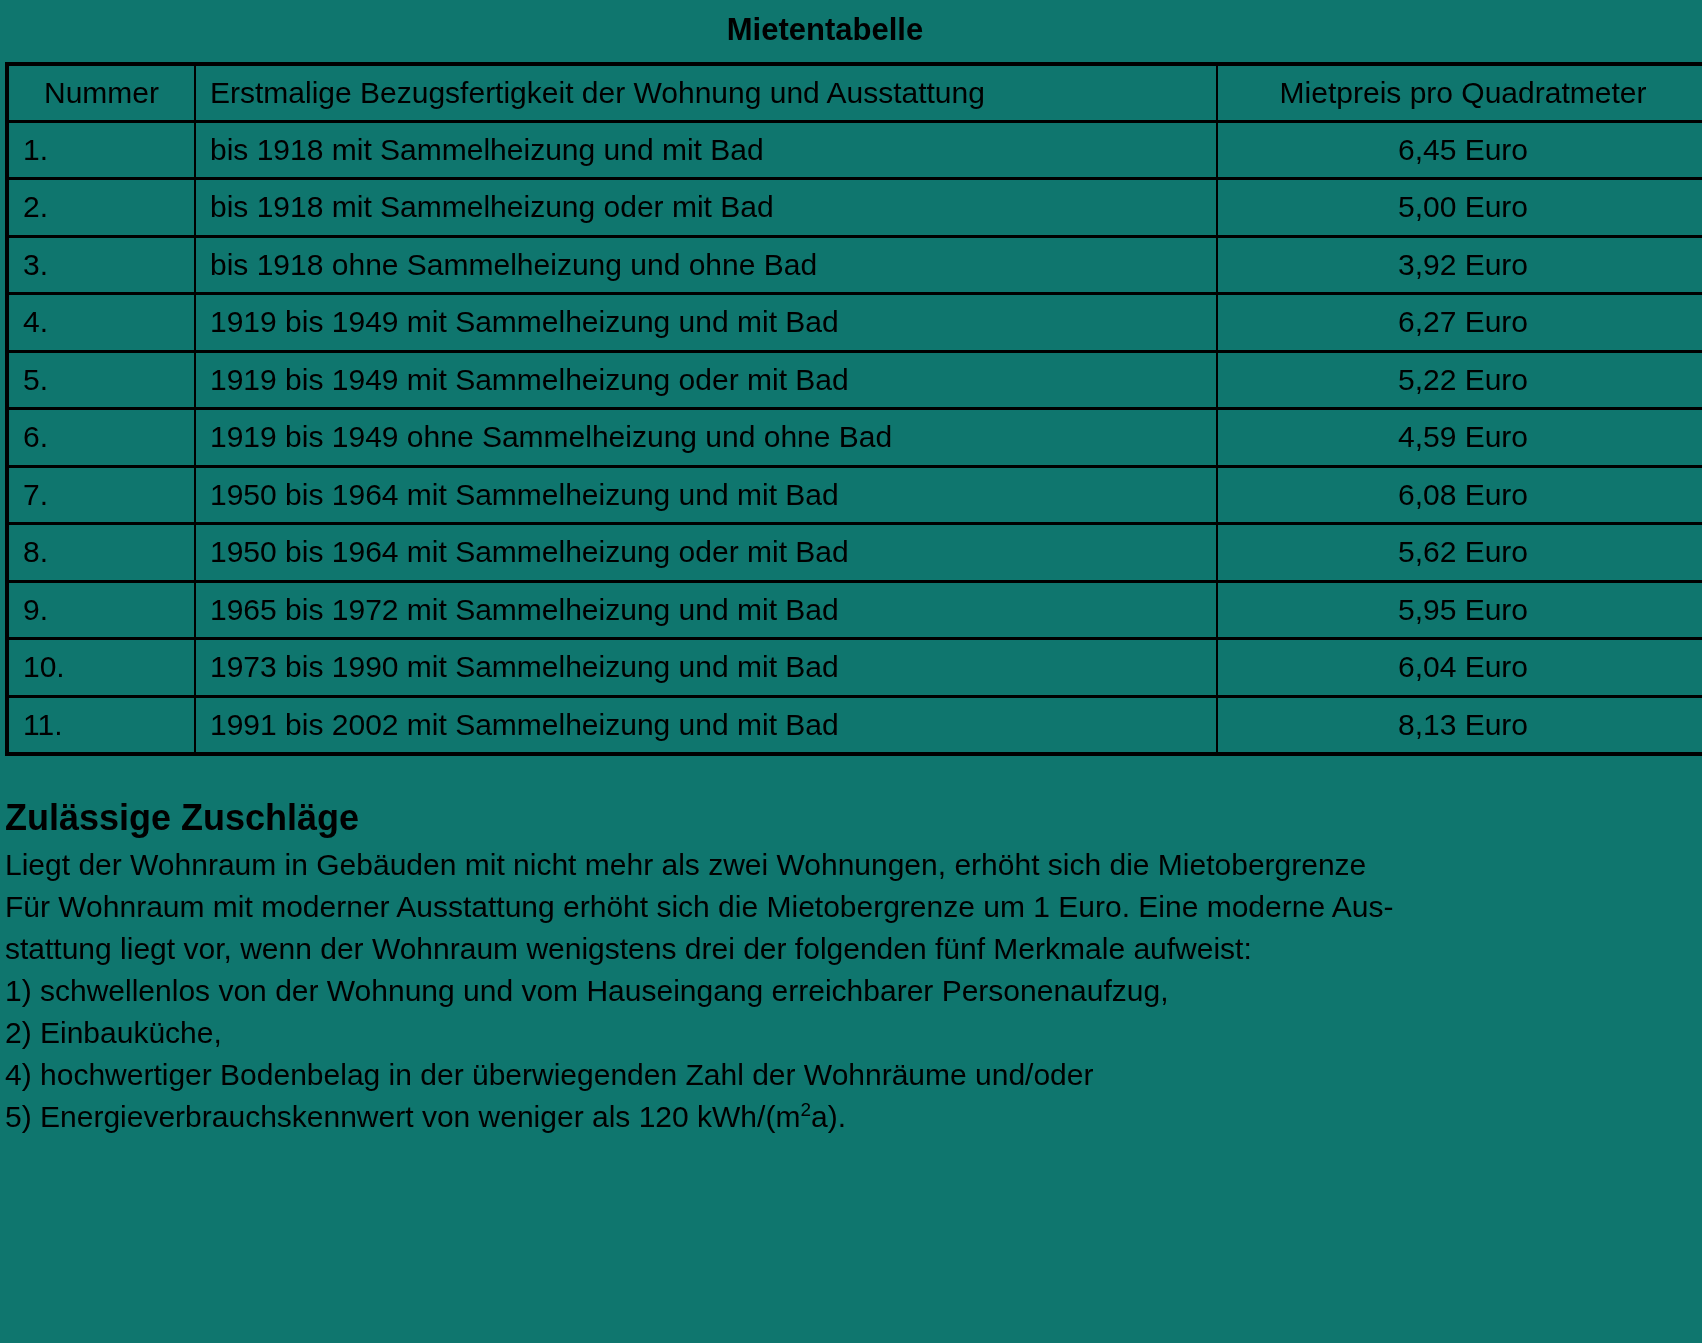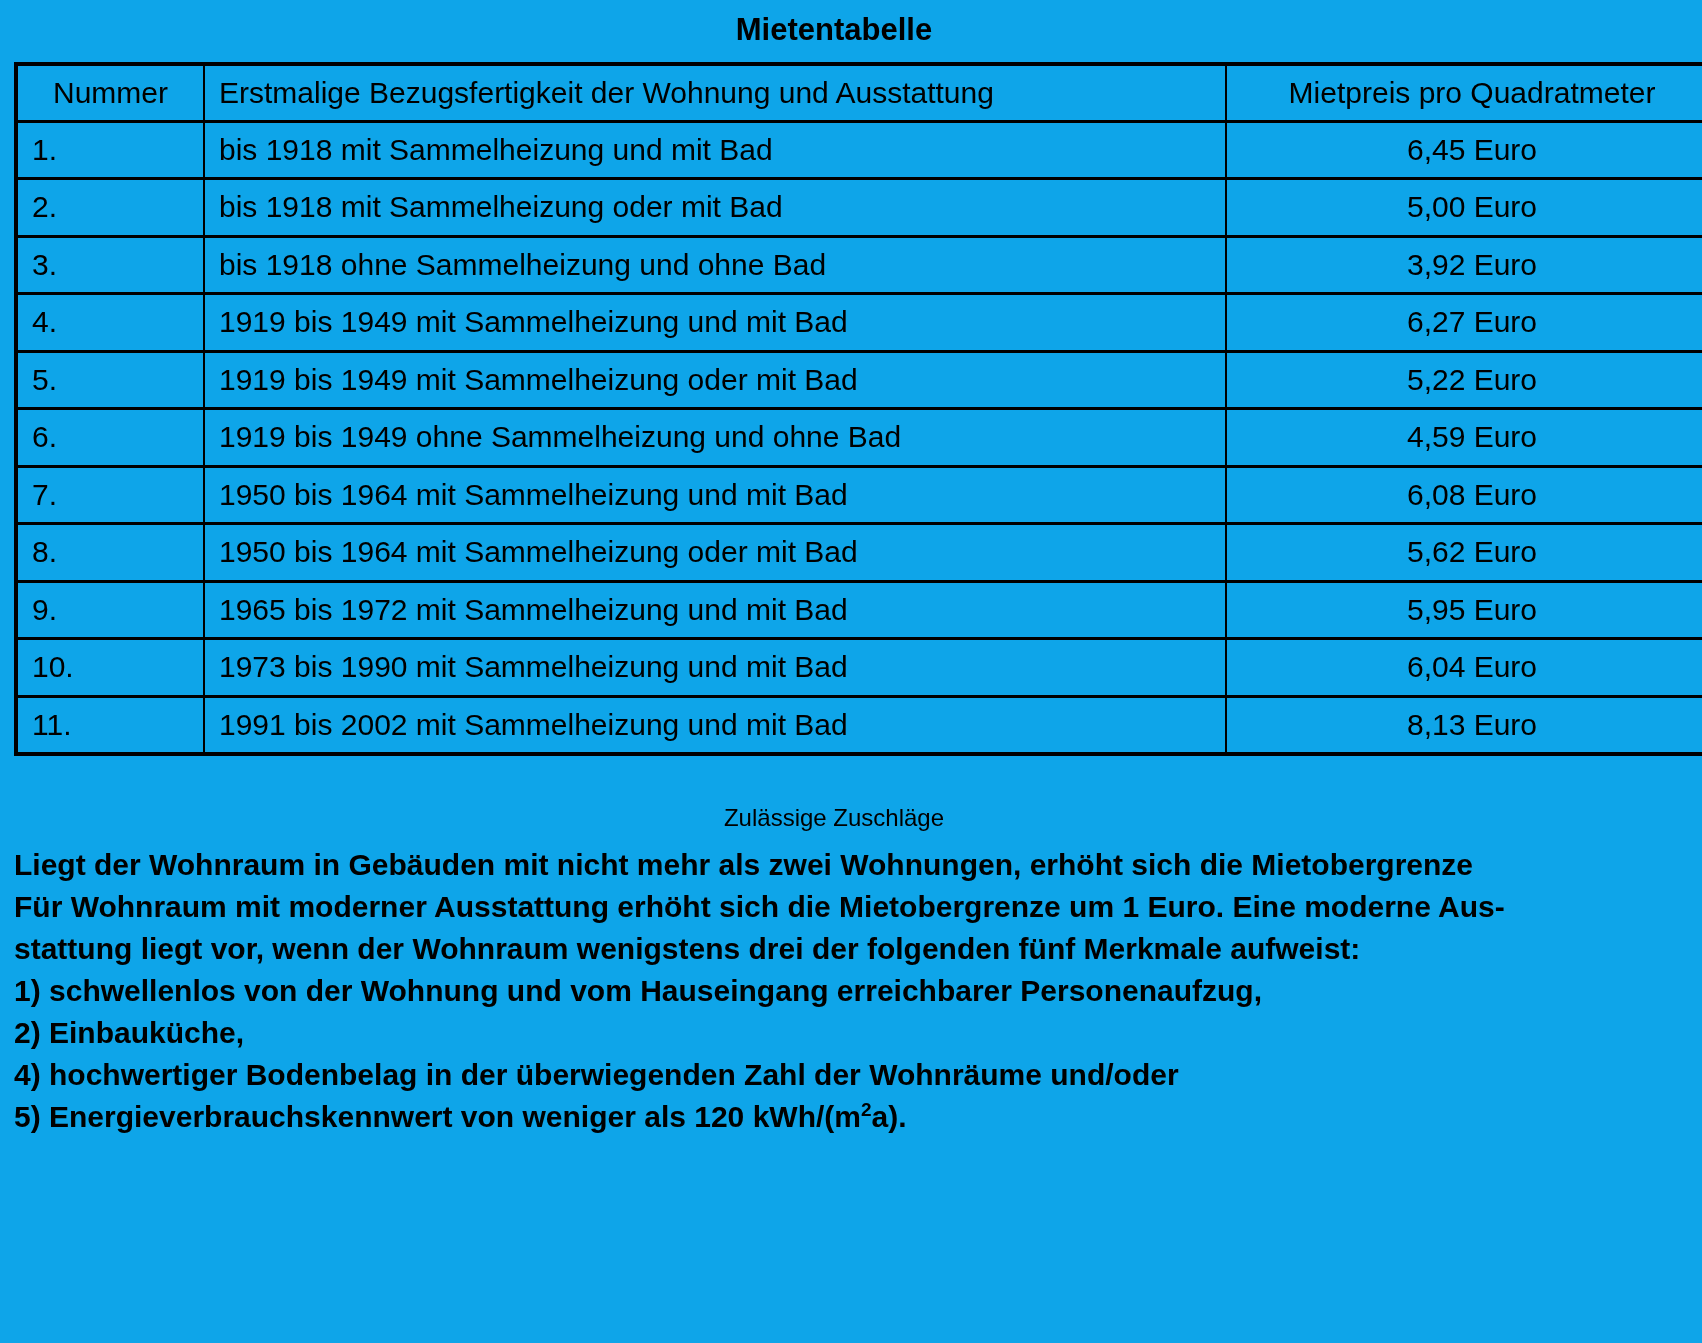--- a/index.html
+++ b/index.html
@@ -6,24 +6,24 @@
     margin: 0;
     padding: 0;
     background: #ffffff;
     color: #000000;
     font-family: "Liberation Sans", "DejaVu Sans", sans-serif;
   }
   .page {
     position: relative;
     width: 1702px;
     height: 1343px;
-    background: #0ea5e9;
+    background: #0f766e;
     overflow: hidden;
     box-sizing: border-box;
-    padding: 10px 48px 0 14px;
+    padding: 10px 48px 0 5px;
   }
   .content {
     width: 1640px;
   }
   .doc-title {
     text-align: center;
     font-weight: bold;
     font-size: 31px;
     line-height: 40px;
     margin: 0 0 12px 0;
@@ -46,30 +46,28 @@
   table.rent-table tr {
     border-top: 3px solid #000000;
   }
   table.rent-table th { height: 57px; }
   table.rent-table td { height: 57.5px; }
   .col-num   { width: 188px; }
   .col-desc  { width: 1022px; text-align: left; }
   .col-price { width: 493px; text-align: center; }
   th.col-desc { text-align: left; }
   .section-heading {
-    text-align: center;
-    font-weight: normal;
-    font-size: 24px;
+    font-weight: bold;
+    font-size: 36px;
     line-height: 40px;
     margin: 42px 0 6px 0;
   }
   .paragraph {
     font-size: 30px;
     line-height: 42px;
-    font-weight: bold;
   }
   .paragraph .line {
     white-space: nowrap;
   }
   sup.sup2 {
     font-size: 19px;
     vertical-align: super;
     line-height: 0;
   }
 </style>

